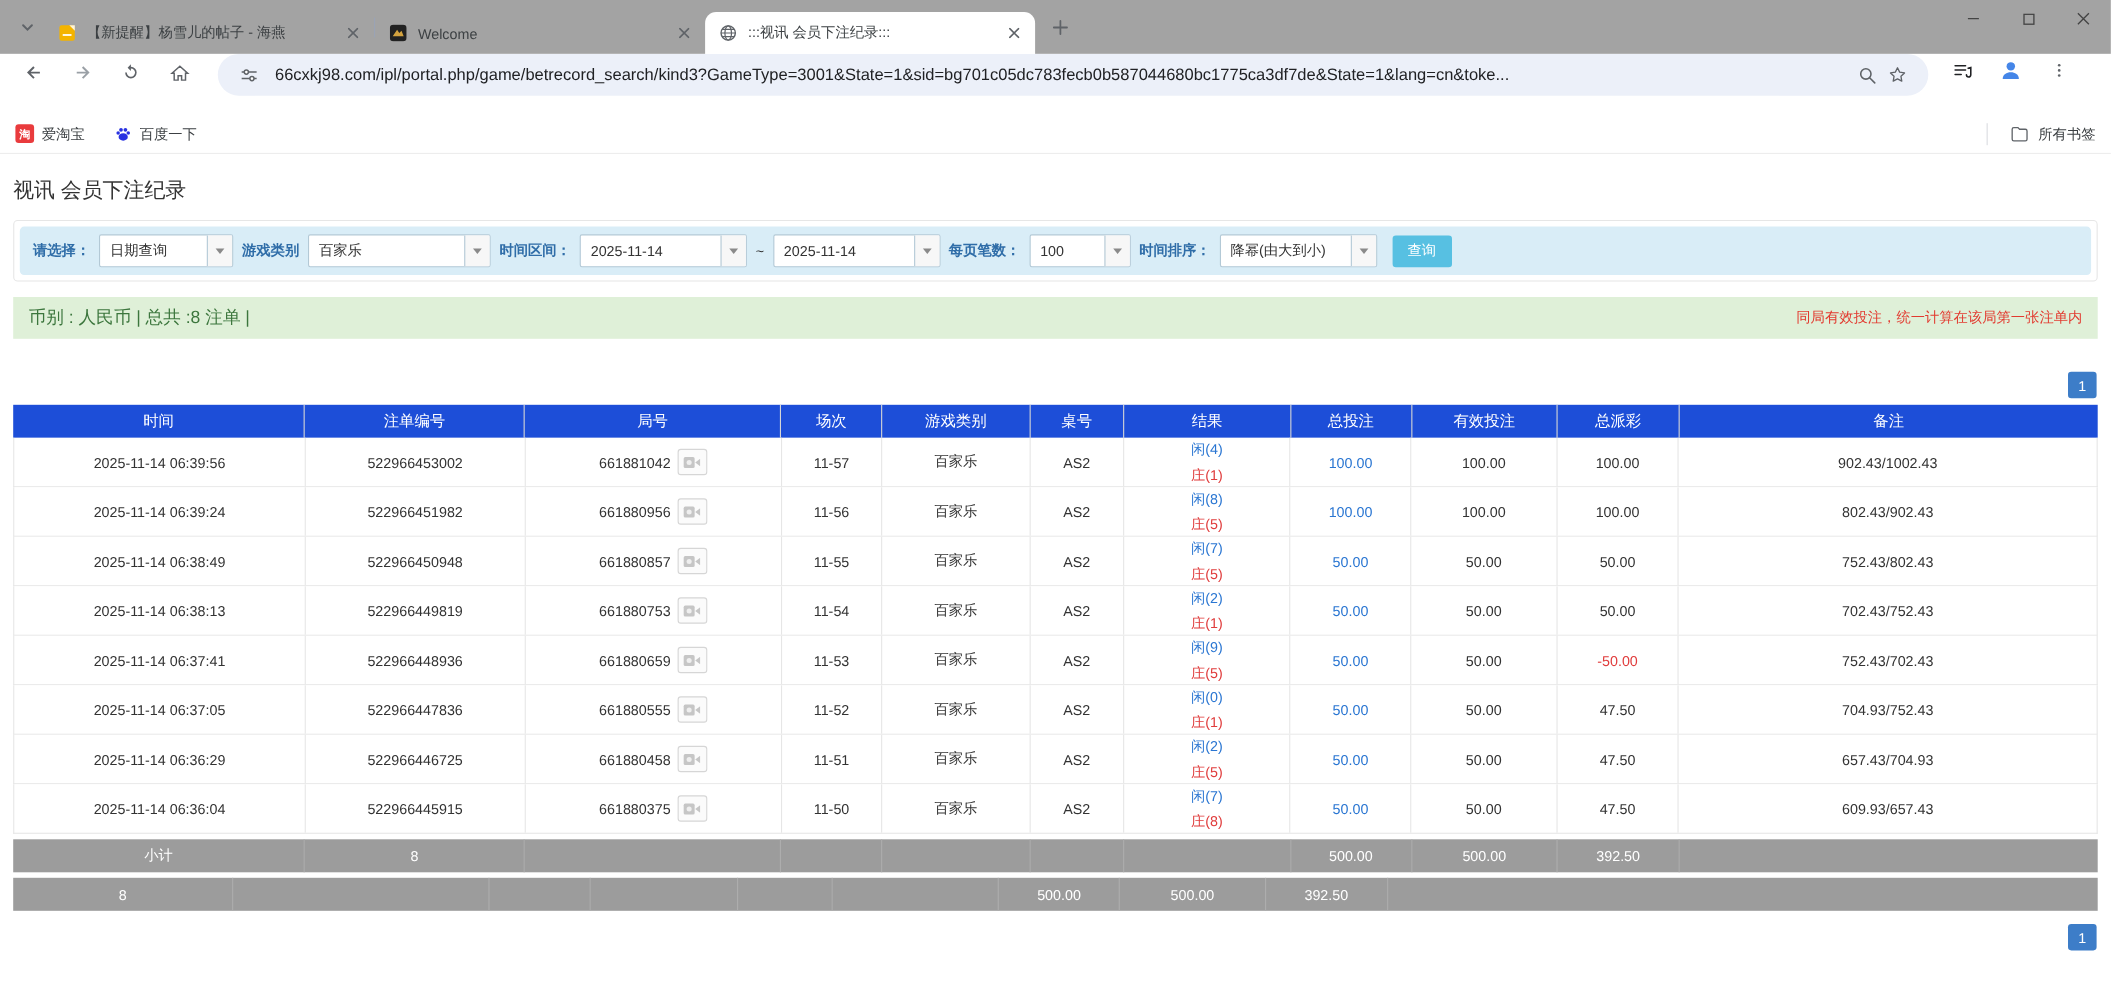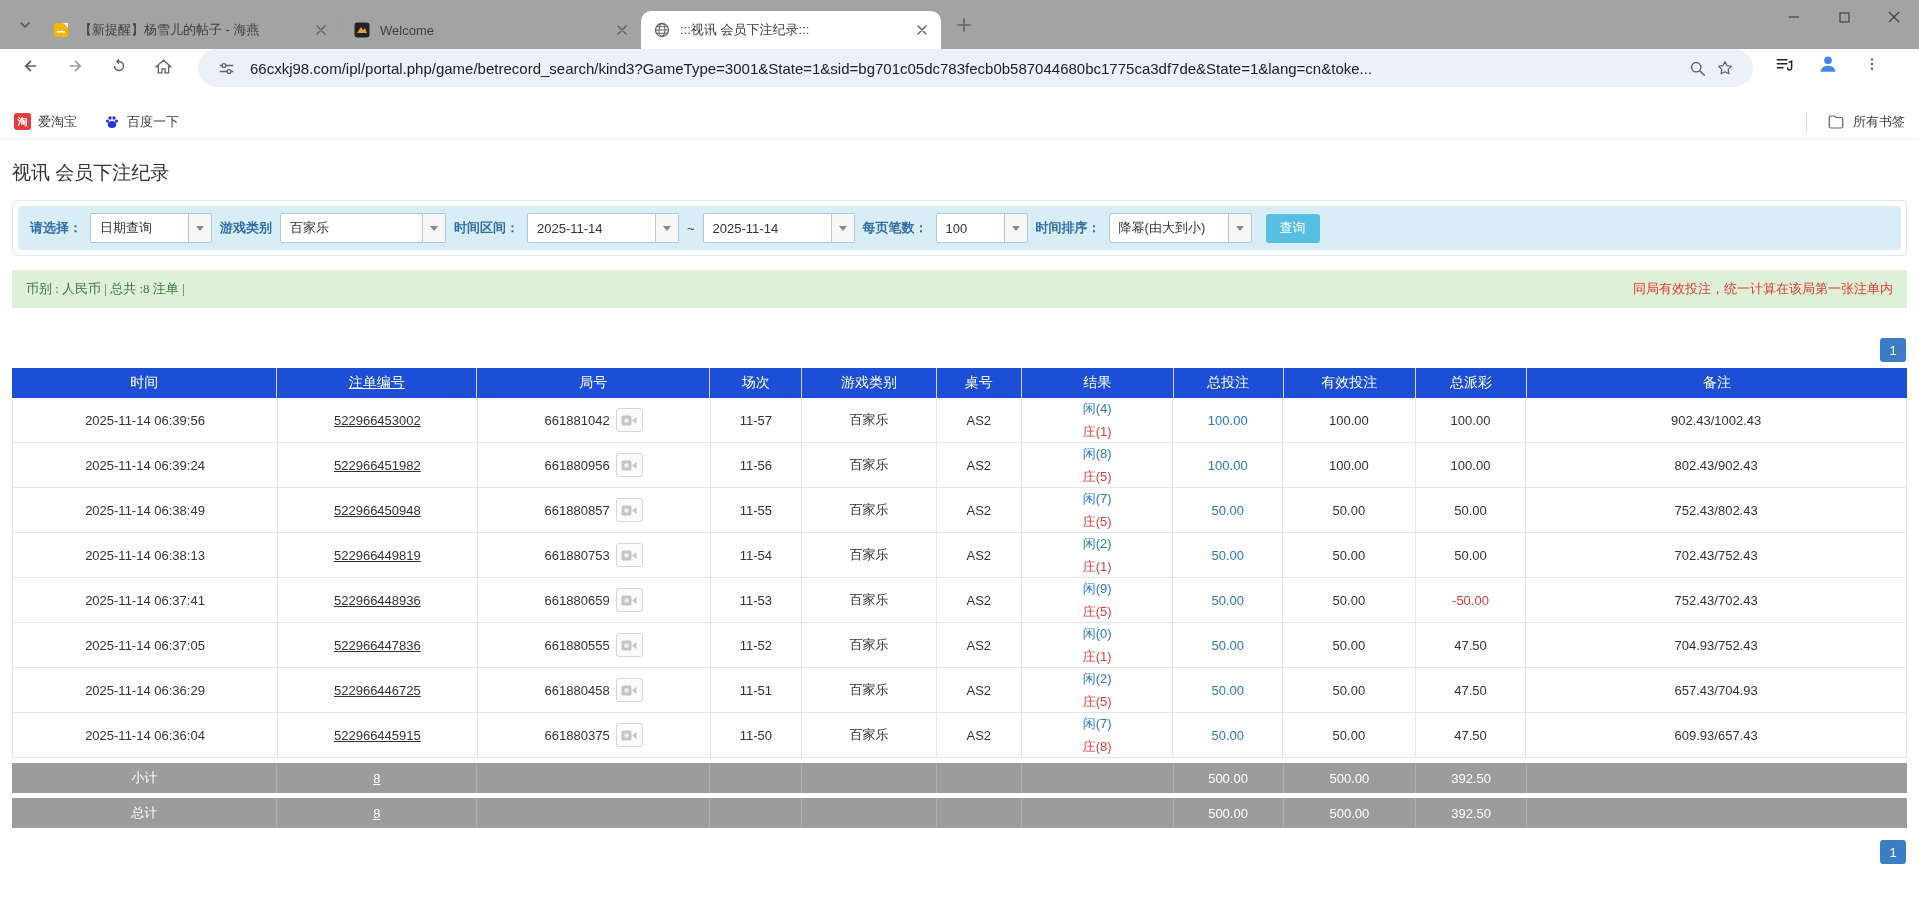--- a/index.html
+++ b/index.html
@@ -42,32 +42,32 @@
   .filterbar { background:#d9edf7; border-radius:4px; height:44px; display:flex; align-items:center; padding:0 12px; gap:8px; }
   .flabel { color:#2f6da8; font-weight:bold; font-size:13px; white-space:nowrap; }
   .combo { height:30px; background:#fff; border:1px solid #b3c9d6; border-radius:2px; display:flex; align-items:stretch; cursor:pointer; }
   .combo .cval { display:flex; align-items:center; padding:0 9px; font-size:13px; color:#333; flex:1; white-space:nowrap; overflow:hidden; }
   .combo .carr { width:23px; border-left:1px solid #b3c9d6; background:#f7f7f7; display:flex; align-items:center; justify-content:center; }
   .tri { width:0; height:0; border-left:4px solid transparent; border-right:4px solid transparent; border-top:5px solid #8a8a8a; }
   .tilde { color:#333; font-size:13px; }
   .qbtn { background:#57c0e2; color:#fff; border:none; font-size:13px; border-radius:3px; height:29px; padding:0 14px; margin-left:6px; cursor:pointer; }
 
   .summarybar { margin:14px 12px 0 12px; background:#dff0d8; height:38px; display:flex; align-items:center; padding:0 14px; }
-  .sumleft { color:#3c763d; font-size:13px;font-family:Liberation Serif, serif; }
+  .sumleft { color:#3c763d; font-size:16px; }
   .sumright { margin-left:auto; color:#e23b30; font-size:13px; }
 
   .pagi { display:flex; justify-content:flex-end; margin:0 13px; }
   .pagi.top { margin-top:30px; margin-bottom:6px; }
   .pagi.bottom { margin-top:12px; }
   .pagebtn { min-width:26px; height:24px; background:#3d7dc8; color:#fff; font-size:13px; border-radius:3px; display:flex; align-items:center; justify-content:center; cursor:pointer; }
 
   .tbl { margin:0 12px; }
   .tr { display:flex; }
   .cell { display:flex; align-items:center; justify-content:center; font-size:13px; color:#333; text-align:center; }
-  .c0{width:14.0%;} .c1{width:10.55%;text-decoration:underline;} .c2{width:12.3%;} .c3{width:4.85%;} .c4{width:7.1%;}
+  .c0{width:14.0%;} .c1{width:10.55%;} .c2{width:12.3%;} .c3{width:4.85%;} .c4{width:7.1%;}
   .c5{width:4.5%;} .c6{width:8.0%;} .c7{width:5.8%;} .c8{width:7.0%;} .c9{width:5.85%;} .c10{width:20.05%;}
   .hrow { background:#1d4ed8; height:30px; }
   .hrow .cell { color:#fff; font-size:14px; border-right:1px solid #d6d6d6; }
   .hrow .cell:last-child { border-right:none; }
   .drow { height:45px; border-bottom:1px solid #e6e6e6; border-left:1px solid #e6e6e6; border-right:1px solid #e6e6e6; background:#fff; }
   .drow .cell { border-right:1px solid #e6e6e6; }
   .drow .cell:last-child { border-right:none; }
   .blue { color:#2a76d2; }
   .red { color:#e03c3c; }
   .betlink { color:#2a76d2; text-decoration:none; cursor:pointer; }
@@ -558,21 +558,20 @@
       <div class="cell c3"></div>
       <div class="cell c4"></div>
       <div class="cell c5"></div>
       <div class="cell c6"></div>
       <div class="cell c7">500.00</div>
       <div class="cell c8">500.00</div>
       <div class="cell c9">392.50</div>
       <div class="cell c10"></div>
     </div>
     <div class="tr frow">
-      <div class="cell c0">总计</div>
       <div class="cell c1">8</div>
       <div class="cell c2"></div>
       <div class="cell c3"></div>
       <div class="cell c4"></div>
       <div class="cell c5"></div>
       <div class="cell c6"></div>
       <div class="cell c7">500.00</div>
       <div class="cell c8">500.00</div>
       <div class="cell c9">392.50</div>
       <div class="cell c10"></div>

